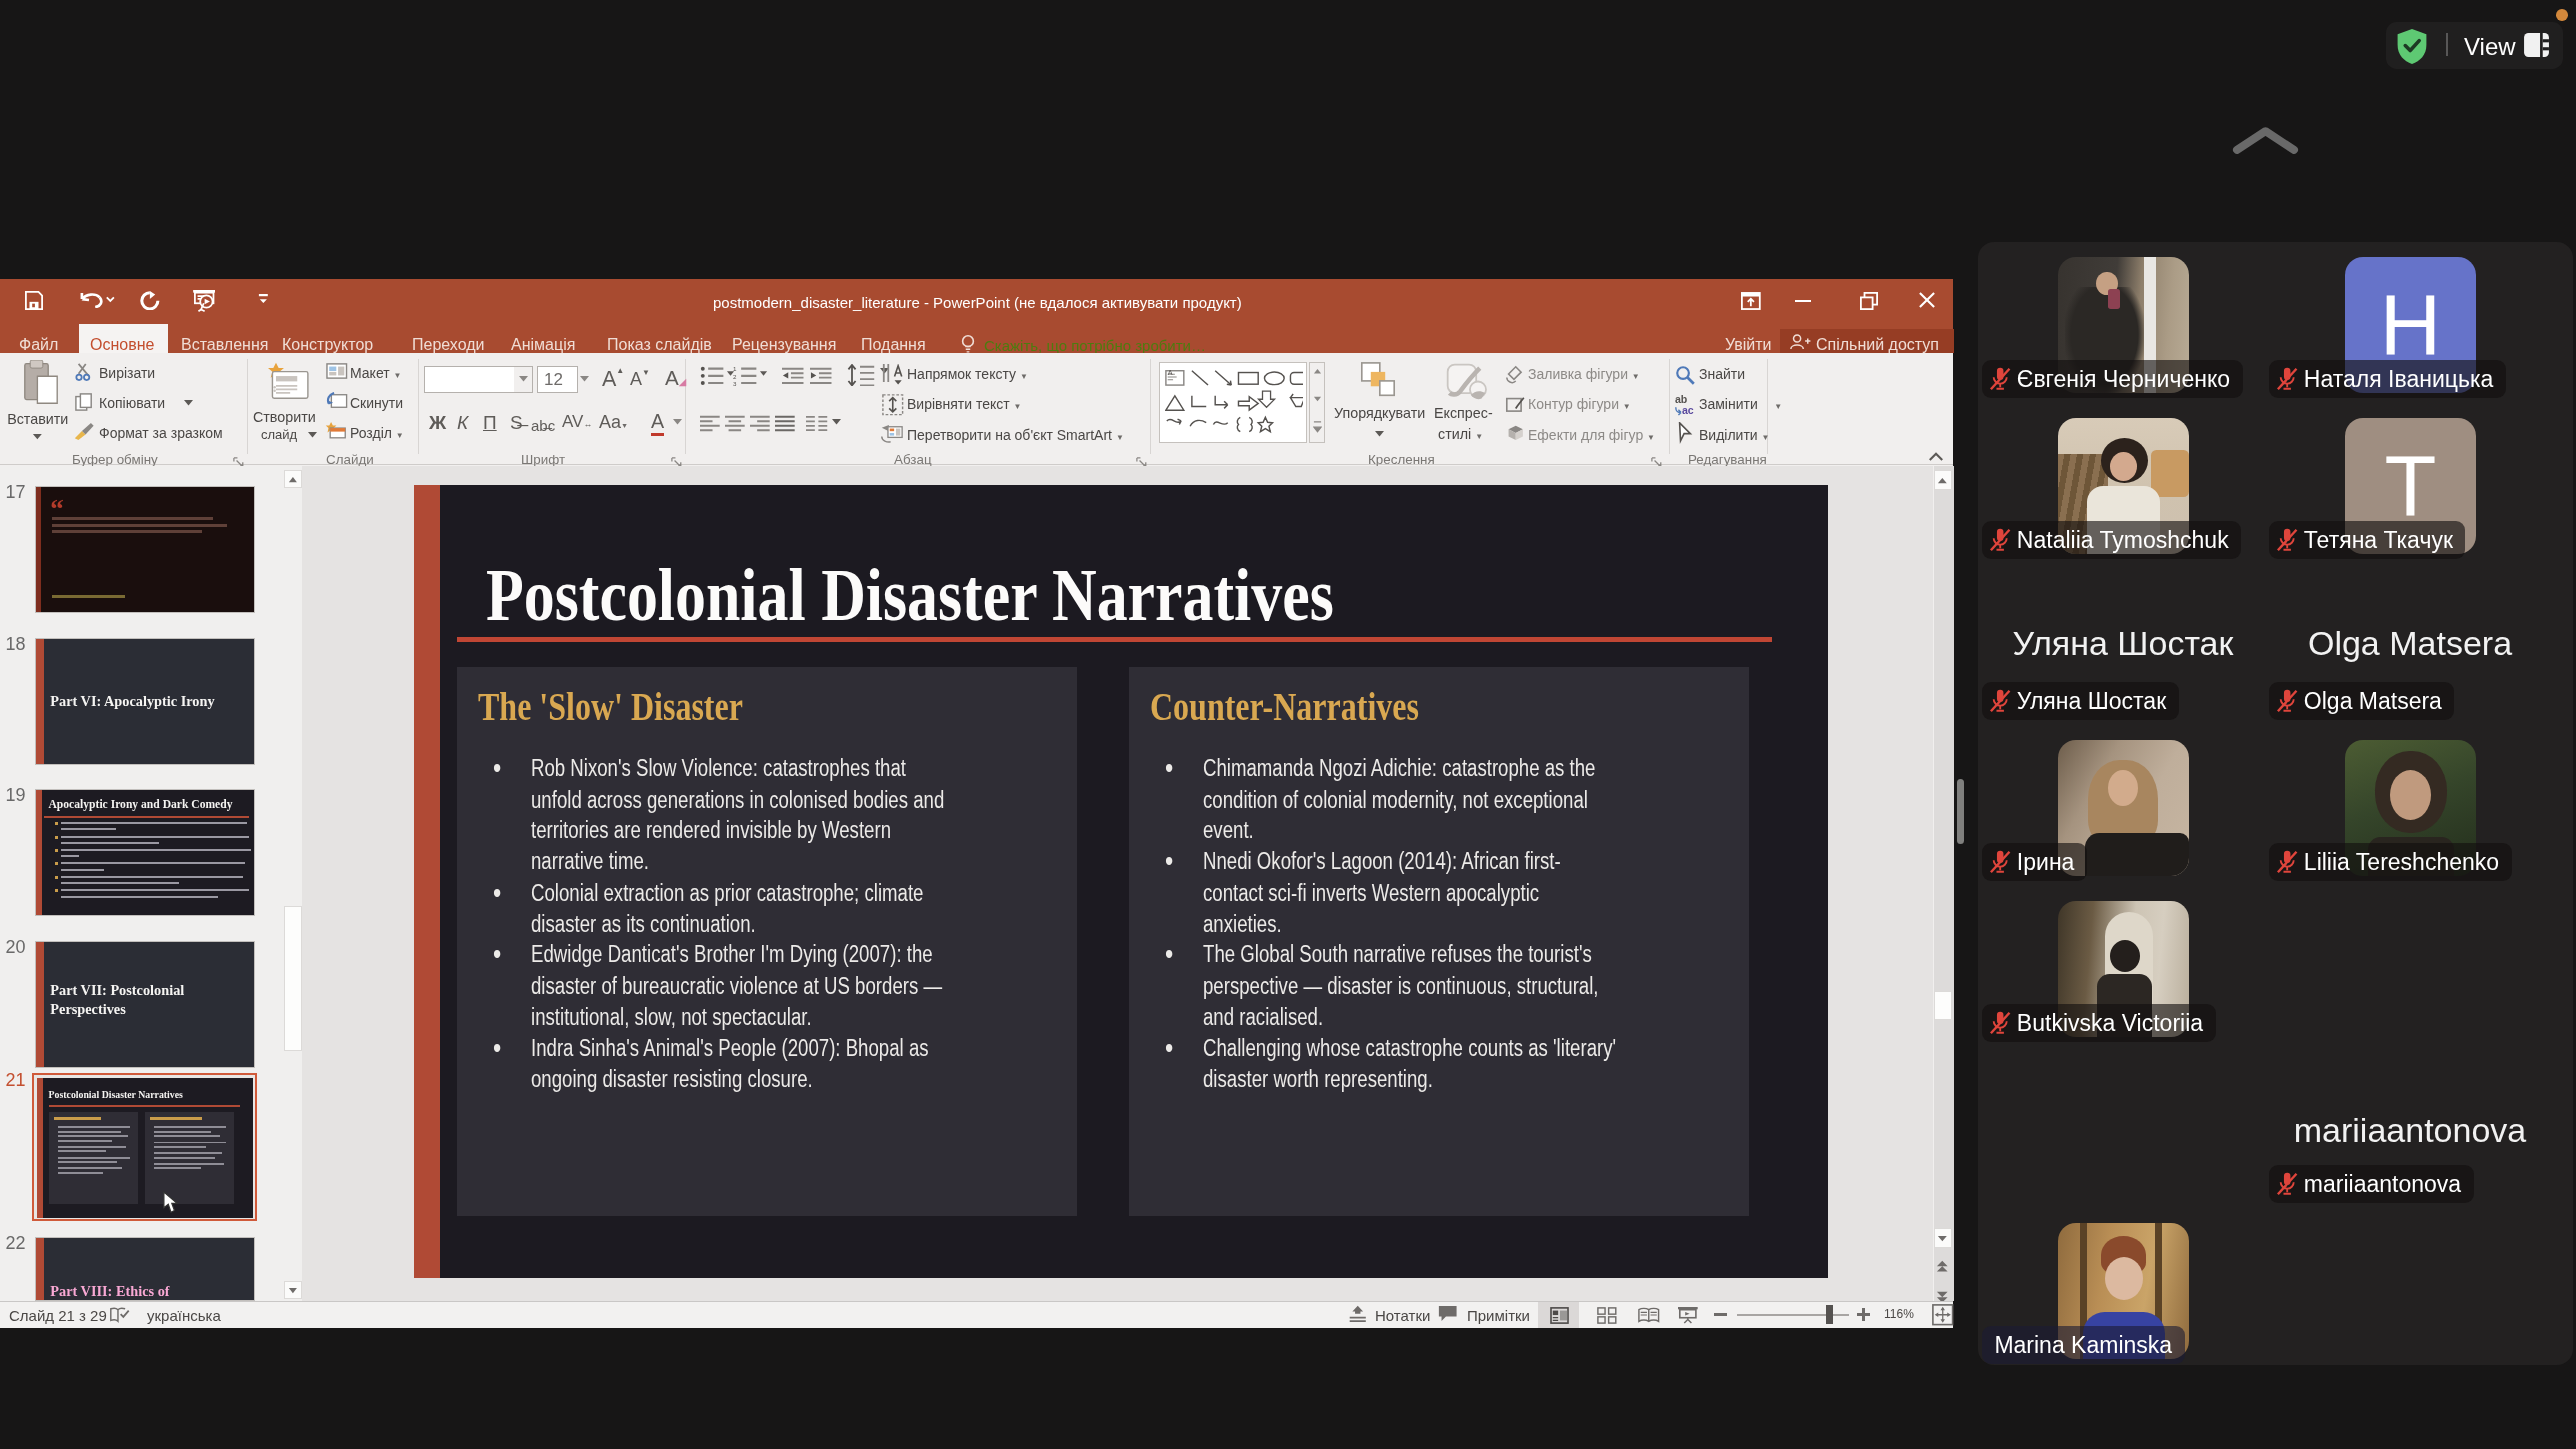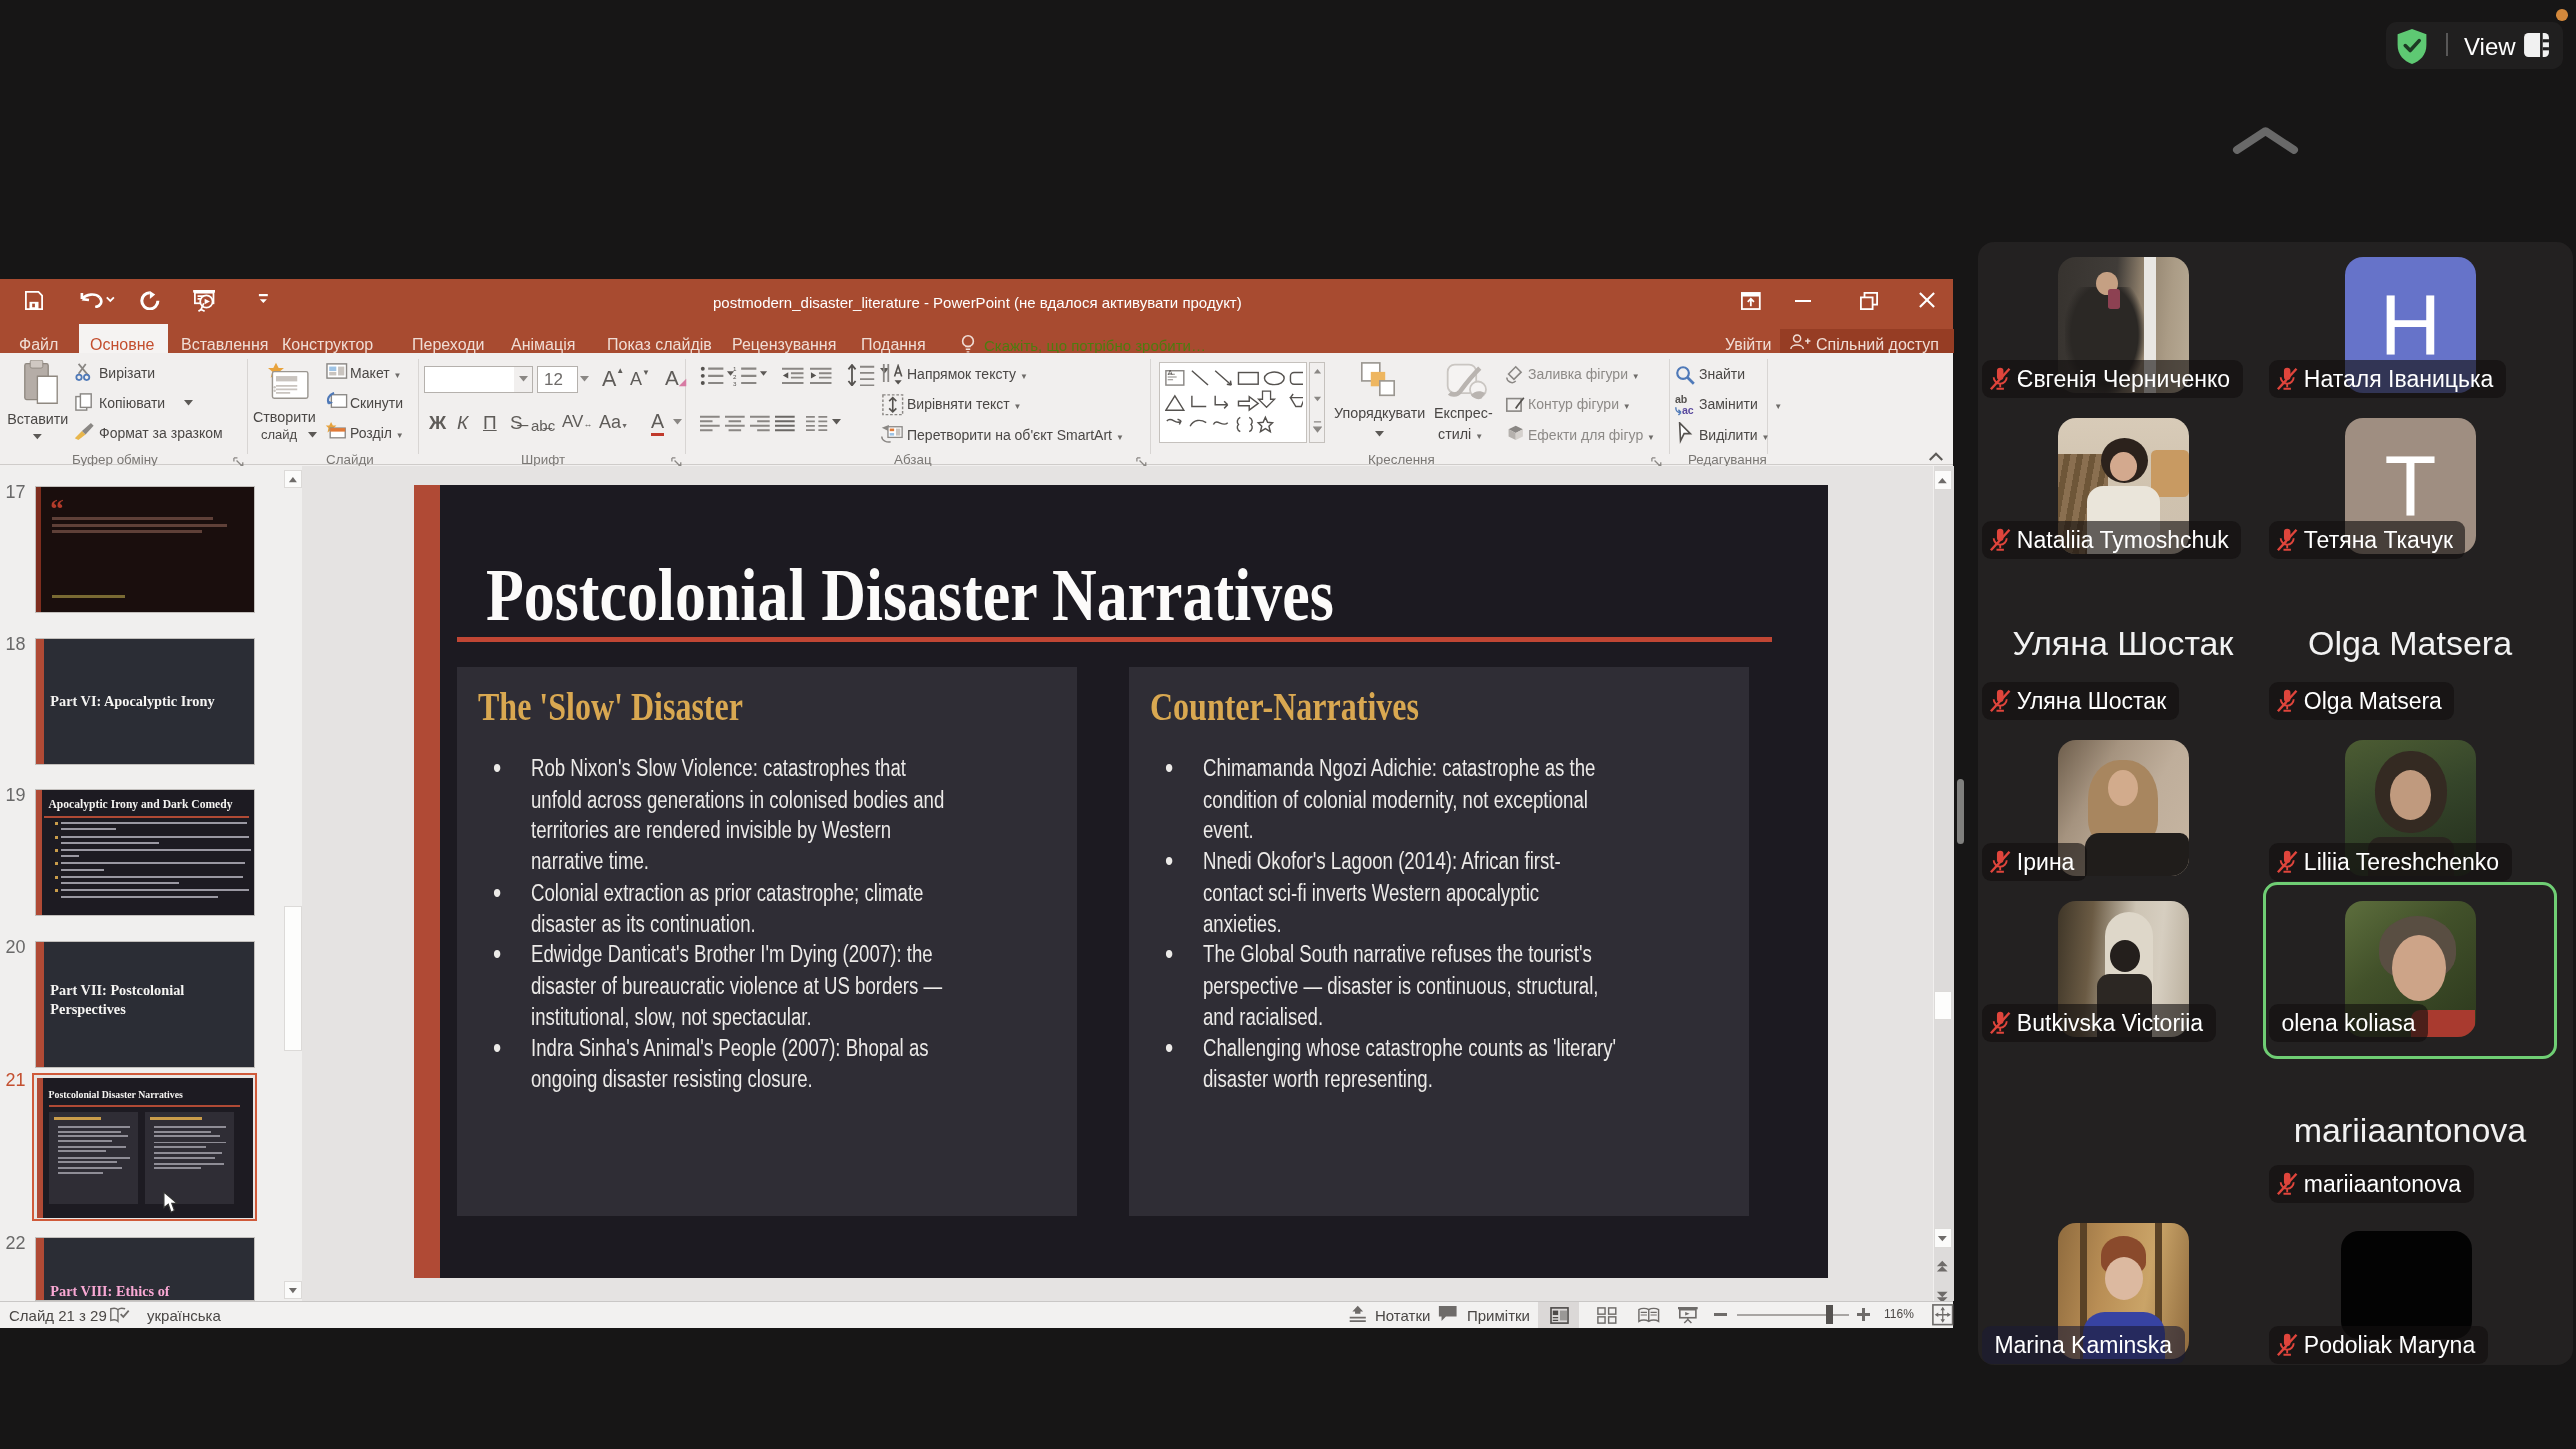--- a/index.html
+++ b/index.html
@@ -715,29 +715,20 @@
     <div class="abs" style="left:39px;top:73px;width:55px;height:63px;border-radius:12.5px 12.5px 0 0;background:#2c2723"></div>
   </div>
   <div class="lbl"><svg width="22.4" height="26" viewBox="0 0 24 28">
           <rect x="8.5" y="2" width="7" height="13" rx="3.5" fill="#e0453c"></rect>
           <path d="M5 12 a7 7 0 0 0 14 0" stroke="#e0453c" stroke-width="2" fill="none"></path>
           <path d="M12 19 V23 M8 24.5 H16" stroke="#e0453c" stroke-width="2"></path>
           <path d="M2 25 L22 3" stroke="#e0453c" stroke-width="2.6"></path>
         </svg>Butkivska Victoriia</div>
 </div>
 
-<div class="abs tile" style="left:2268px;top:887px">
-  <div class="abs" style="left:-5.4px;top:-5.4px;width:294px;height:177px;border:3.6px solid #6fce74;border-radius:14.3px"></div>
-  <div class="avatar" style="background:linear-gradient(140deg,#5d6e3d 0%,#42512a 40%,#2c381d 100%)">
-    <div class="abs" style="left:34px;top:14.3px;width:77px;height:64px;border-radius:50% 50% 40% 40%;background:#594e42"></div>
-    <div class="abs" style="left:47px;top:34px;width:54px;height:66px;border-radius:50%;background:#cda488"></div>
-    <div class="abs" style="left:66px;top:109px;width:64px;height:27px;background:#a93a2f;border-radius:9px 0 0 0"></div>
-  </div>
-  <div class="lbl noicon">olena koliasa</div>
-</div>
 
 
 <div class="abs tile" style="left:2268px;top:1048px">
   <div class="bigname" style="top:63px">mariiaantonova</div>
   <div class="lbl"><svg width="22.4" height="26" viewBox="0 0 24 28">
           <rect x="8.5" y="2" width="7" height="13" rx="3.5" fill="#e0453c"></rect>
           <path d="M5 12 a7 7 0 0 0 14 0" stroke="#e0453c" stroke-width="2" fill="none"></path>
           <path d="M12 19 V23 M8 24.5 H16" stroke="#e0453c" stroke-width="2"></path>
           <path d="M2 25 L22 3" stroke="#e0453c" stroke-width="2.6"></path>
         </svg>mariiaantonova</div>
@@ -747,23 +738,14 @@
   <div class="avatar" style="background:linear-gradient(100deg,#8f6b3e 0%,#b98e55 35%,#caa468 65%,#8f6b3e 100%)">
     <div class="abs" style="left:21.5px;top:0;width:7.2px;height:136px;background:#5a4226"></div>
     <div class="abs" style="left:97px;top:0;width:7.2px;height:136px;background:#5a4226"></div>
     <div class="abs" style="left:43px;top:12.5px;width:45px;height:38px;border-radius:50% 50% 30% 30%;background:#8a4a2c"></div>
     <div class="abs" style="left:47px;top:34px;width:38px;height:43px;border-radius:50%;background:#dcb9a0"></div>
     <div class="abs" style="left:25px;top:89px;width:82px;height:47px;border-radius:21.5px 21.5px 0 0;background:#3743a2"></div>
   </div>
   <div class="lbl noicon" style="background:rgba(28,28,52,0.62)">Marina Kaminska</div>
 </div>
 
-<div class="abs tile" style="left:2268px;top:1209px">
-  <div class="abs" style="left:73px;top:21.5px;width:131px;height:108px;border-radius:18px;background:#030303"></div>
-  <div class="lbl"><svg width="22.4" height="26" viewBox="0 0 24 28">
-          <rect x="8.5" y="2" width="7" height="13" rx="3.5" fill="#e0453c"></rect>
-          <path d="M5 12 a7 7 0 0 0 14 0" stroke="#e0453c" stroke-width="2" fill="none"></path>
-          <path d="M12 19 V23 M8 24.5 H16" stroke="#e0453c" stroke-width="2"></path>
-          <path d="M2 25 L22 3" stroke="#e0453c" stroke-width="2.6"></path>
-        </svg>Podoliak Maryna</div>
-</div>
 </div>
 
 
 </body></html>

